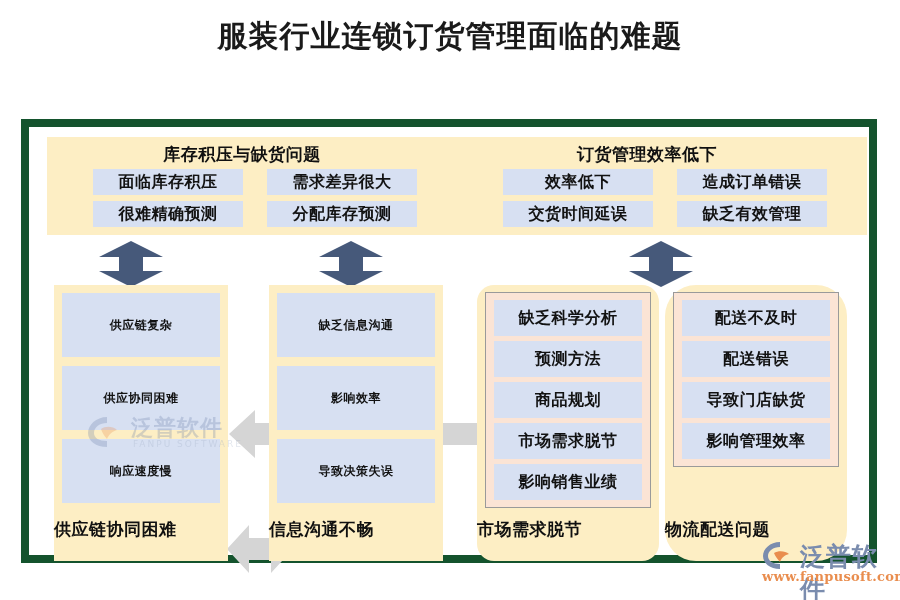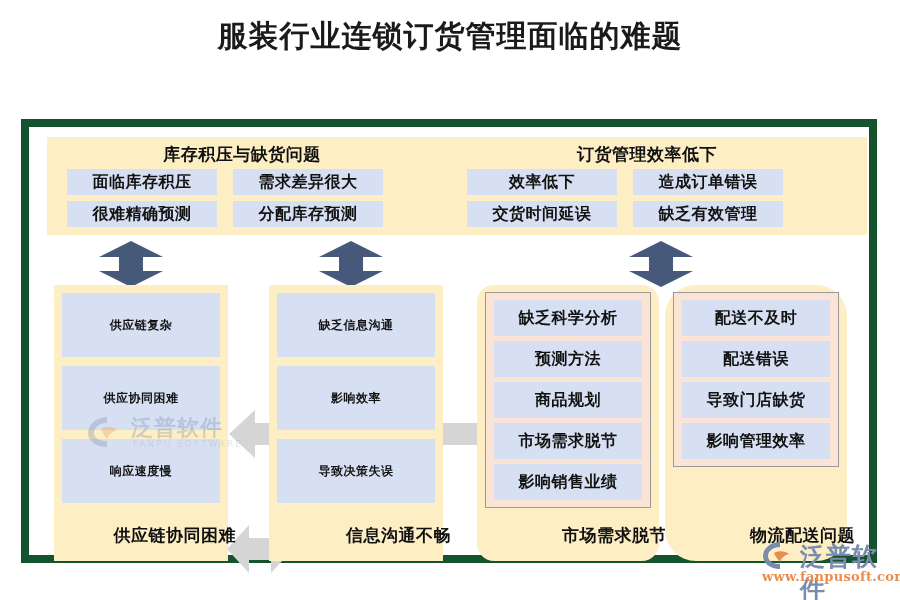--- a/index.html
+++ b/index.html
@@ -40,22 +40,22 @@
   #top-group-1{left:420px;width:360px;}
   .top-group-title{
     position:absolute;left:0;top:6px;width:100%;
     text-align:center;
     font-size:17px;font-weight:bold;color:#101010;
     letter-spacing:0.5px;
   }
   .top-cells{
     position:absolute;left:0;top:32px;width:100%;
     display:flex;flex-wrap:wrap;
-    gap:6px 16px;
-    justify-content:flex-start;
+    gap:6px 24px;
+    justify-content:flex-end;
   }
   .top-cell{
     width:150px;height:26px;
     background:#d7e0f2;
     display:flex;align-items:center;justify-content:center;
     font-size:16px;font-weight:bold;color:#121212;
     letter-spacing:0.5px;
     box-sizing:border-box;
   }
   
@@ -93,25 +93,24 @@
     display:flex;align-items:center;justify-content:center;
     font-size:12px;font-weight:bold;color:#121212;
     letter-spacing:0.5px;
     box-sizing:border-box;
   }
   .col-big .col-cell{height:64px;margin-bottom:9px;}
   .col-big .col-cell:last-child{margin-bottom:0;}
   .col-small .col-cell{height:36px;margin-bottom:5px;font-size:16px;}
   .col-small .col-cell:last-child{margin-bottom:0;}
   .col-footer{
-    position:absolute;left:0;bottom:14px;width:100%;
-    text-align:right;
+    position:absolute;left:0;bottom:20px;width:100%;
+    text-align:left;
     font-size:17px;font-weight:bold;color:#101010;
     letter-spacing:0.5px;
-    padding-left:8px;
   }
   
   .h-arrow{position:absolute;color:#d5d5d5;}
   #h-arrow-left{left:200px;top:283px;width:62px;height:48px;}
   #h-arrow-both{left:198px;top:398px;width:66px;height:48px;}
   #h-arrow-right{left:412px;top:283px;width:62px;height:48px;}
   
   #watermark{
     position:absolute;left:58px;top:288px;
     width:160px;height:44px;

